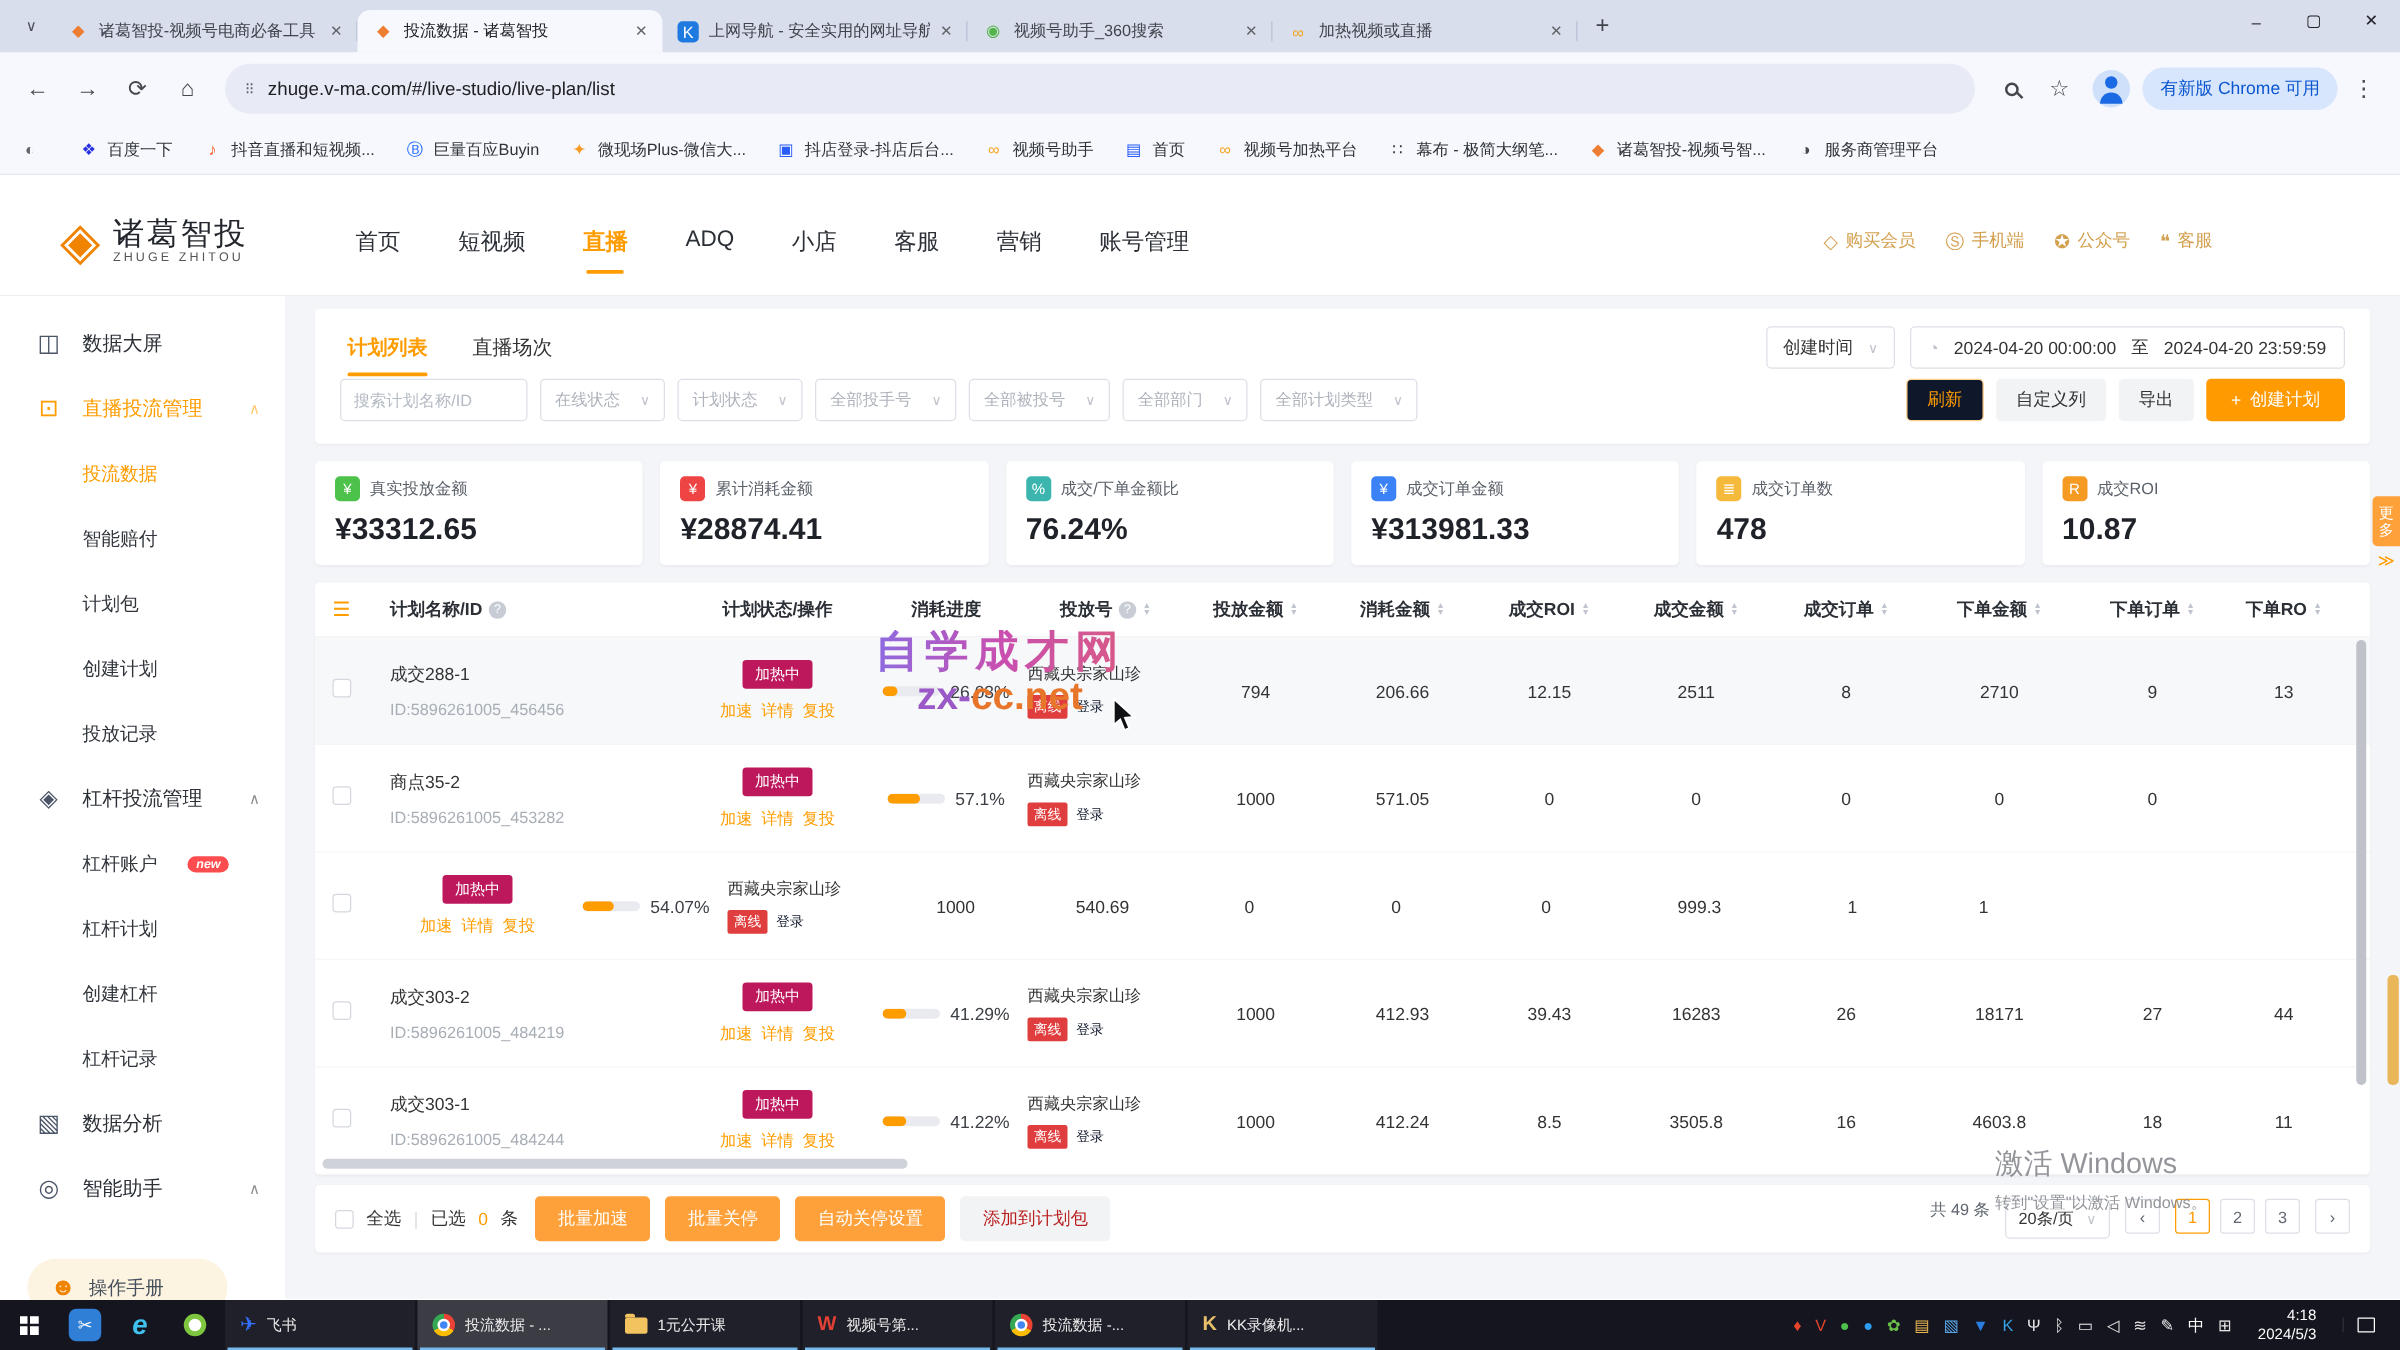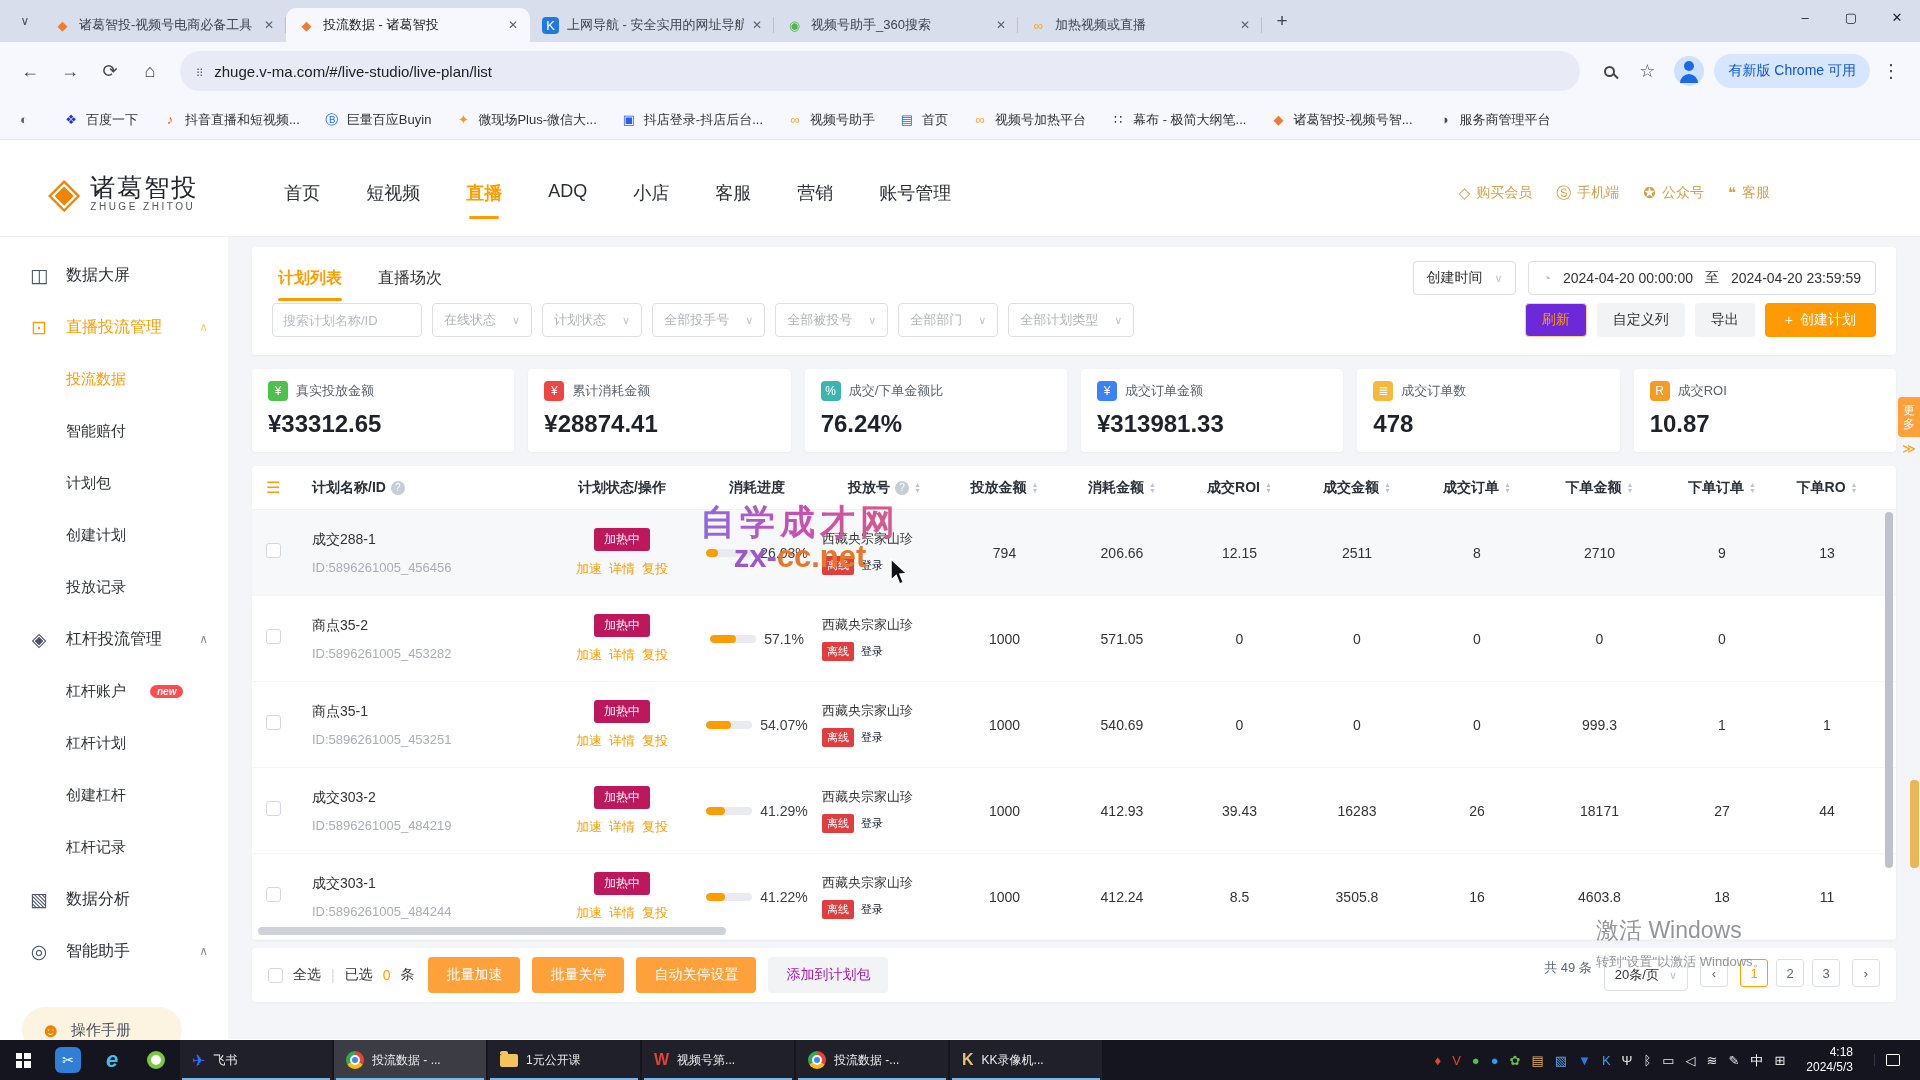--- a/index.html
+++ b/index.html
@@ -67,21 +67,21 @@
   .select-box{height:34px;border:1px solid #dcdfe6;border-radius:4px;background:#fff;display:flex;align-items:center;gap:12px;padding:0 12px;font-size:14px;color:#333}
   .caret{color:#c0c4cc;font-size:11px}
   .date-box{height:34px;border:1px solid #dcdfe6;border-radius:4px;background:#fff;display:flex;align-items:center;gap:12px;padding:0 14px;font-size:14px;color:#333}
   .clock-ic{color:#c0c4cc;font-size:14px}
   .pt-row2{display:flex;align-items:center;margin-top:8px;gap:10px}
   .f-input{width:150px;height:34px;border:1px solid #dcdfe6;border-radius:4px;padding:0 10px;font-size:13px;color:#333;outline:none}
   .f-input::placeholder{color:#b4bac4}
   .f-select{height:34px;border:1px solid #dcdfe6;border-radius:4px;background:#fff;display:flex;align-items:center;gap:16px;padding:0 11px;font-size:13px;color:#aeb3bc;white-space:nowrap}
   .pt-actions{margin-left:auto;display:flex;gap:10px}
   .btn{height:34px;border-radius:4px;padding:0 16px;font-size:14px;display:flex;align-items:center;justify-content:center;border:none;cursor:pointer;white-space:nowrap}
-  .btn-ghost{border:1px solid #ffcf8c;color:#ff9d00;background:#6d28d9}
+  .btn-ghost{border:1px solid #ffcf8c;color:#ff9d00;background:#0f172a}
   .btn-gray{background:#f2f3f5;color:#333}
   .btn-primary{background:#ff9a00;color:#fff;gap:7px;padding:0 20px}
   .stats-row{display:flex;gap:14px;margin-top:14px}
   .stat-card{flex:1;background:#fff;border-radius:4px;padding:12px 16px 14px;box-shadow:0 1px 3px rgba(0,0,0,.04)}
   .stat-top{display:flex;align-items:center;gap:8px;font-size:13px;color:#5a6068}
   .stat-ic{width:20px;height:20px;border-radius:4px;color:#fff;font-size:12px;display:flex;align-items:center;justify-content:center;flex:none}
   .stat-val{font-size:24px;font-weight:bold;color:#1f2329;margin-top:9px}
   .more-tab{position:absolute;right:0;top:160px;width:22px;z-index:4;text-align:center}
   .more-tag{background:#ffa13a;color:#fff;font-size:12px;line-height:14px;padding:6px 4px;border-radius:4px 0 0 4px}
   .more-chev{color:#ff9d00;font-size:13px;margin-top:4px}
@@ -135,21 +135,21 @@
   .swm2{font-size:31px;font-weight:bold}
   .swm2 .zx{color:#9b59c8}.swm2 .cc{color:#e8762a}
   .cursor{position:absolute;left:636px;top:92px;z-index:9;pointer-events:none}
   
   .footer-bar{background:#fff;margin-top:8px;height:54px;display:flex;align-items:center;padding:0 16px;border-radius:4px;box-shadow:0 1px 3px rgba(0,0,0,.04)}
   .fb-left{display:flex;align-items:center;gap:10px;font-size:14px;color:#333}
   .fb-div{color:#d8dbe0}
   .sel-count{color:#ff9d00}
   .fb-btns{display:flex;gap:12px;margin-left:14px}
   .btn-bulk{height:36px;background:#ffa13a;color:#fff;border:none;border-radius:4px;padding:0 18px;font-size:14px;cursor:pointer}
-  .btn-pkg{height:36px;background:#f2f3f5;color:#a21caf;border:none;border-radius:4px;padding:0 18px;font-size:14px;cursor:pointer}
+  .btn-pkg{height:36px;background:#f2f3f5;color:#b91c1c;border:none;border-radius:4px;padding:0 18px;font-size:14px;cursor:pointer}
   .fb-right{margin-left:auto;display:flex;align-items:flex-start;gap:12px;font-size:13px;color:#606670}
   .psize{height:32px;border:1px solid #dcdfe6;border-radius:4px;background:#fff;display:flex;align-items:center;gap:10px;padding:0 10px;color:#333}
   .pg{width:28px;height:28px;border:1px solid #dcdfe6;border-radius:3px;background:#fff;display:flex;align-items:center;justify-content:center;color:#606670;font-size:13px;cursor:pointer}
   .pg.active{border-color:#ff9d00;color:#ff9d00}
   .win-activate{position:absolute;left:1368px;top:678px;color:rgba(128,130,136,.85);z-index:8;pointer-events:none}
   .wa1{font-size:23px}
   .wa2{font-size:13px;margin-top:7px}
   .page-scroll-thumb{position:absolute;right:1px;top:640px;width:9px;height:88px;background:#e9b65a;border-radius:4px;z-index:10}
   
   .taskbar{position:absolute;left:0;right:0;bottom:0;height:40px;background:#15151f;display:flex;align-items:stretch;color:#fff;z-index:20}
@@ -688,24 +688,20 @@
               <div class="vc vc2">571.05</div>
               <div class="vc vc3">0</div>
               <div class="vc vc4">0</div>
               <div class="vc vc5">0</div>
               <div class="vc vc6">0</div>
               <div class="vc vc7">0</div>
               <div class="vc vc8"></div>
             </div>
             <div class="trow">
               <div class="cell c-check"><span class="checkbox"></span></div>
-              <div class="cell c-name">
-                <div class="plan-name">商点35-1</div>
-                <div class="plan-id">ID:5896261005_453251</div>
-              </div>
               <div class="cell c-status">
                 <span class="badge-heating">加热中</span>
                 <div class="ops">
                   <a>加速</a>
                   <a>详情</a>
                   <a>复投</a>
                 </div>
               </div>
               <div class="cell c-progress">
                 <span class="pbar">

